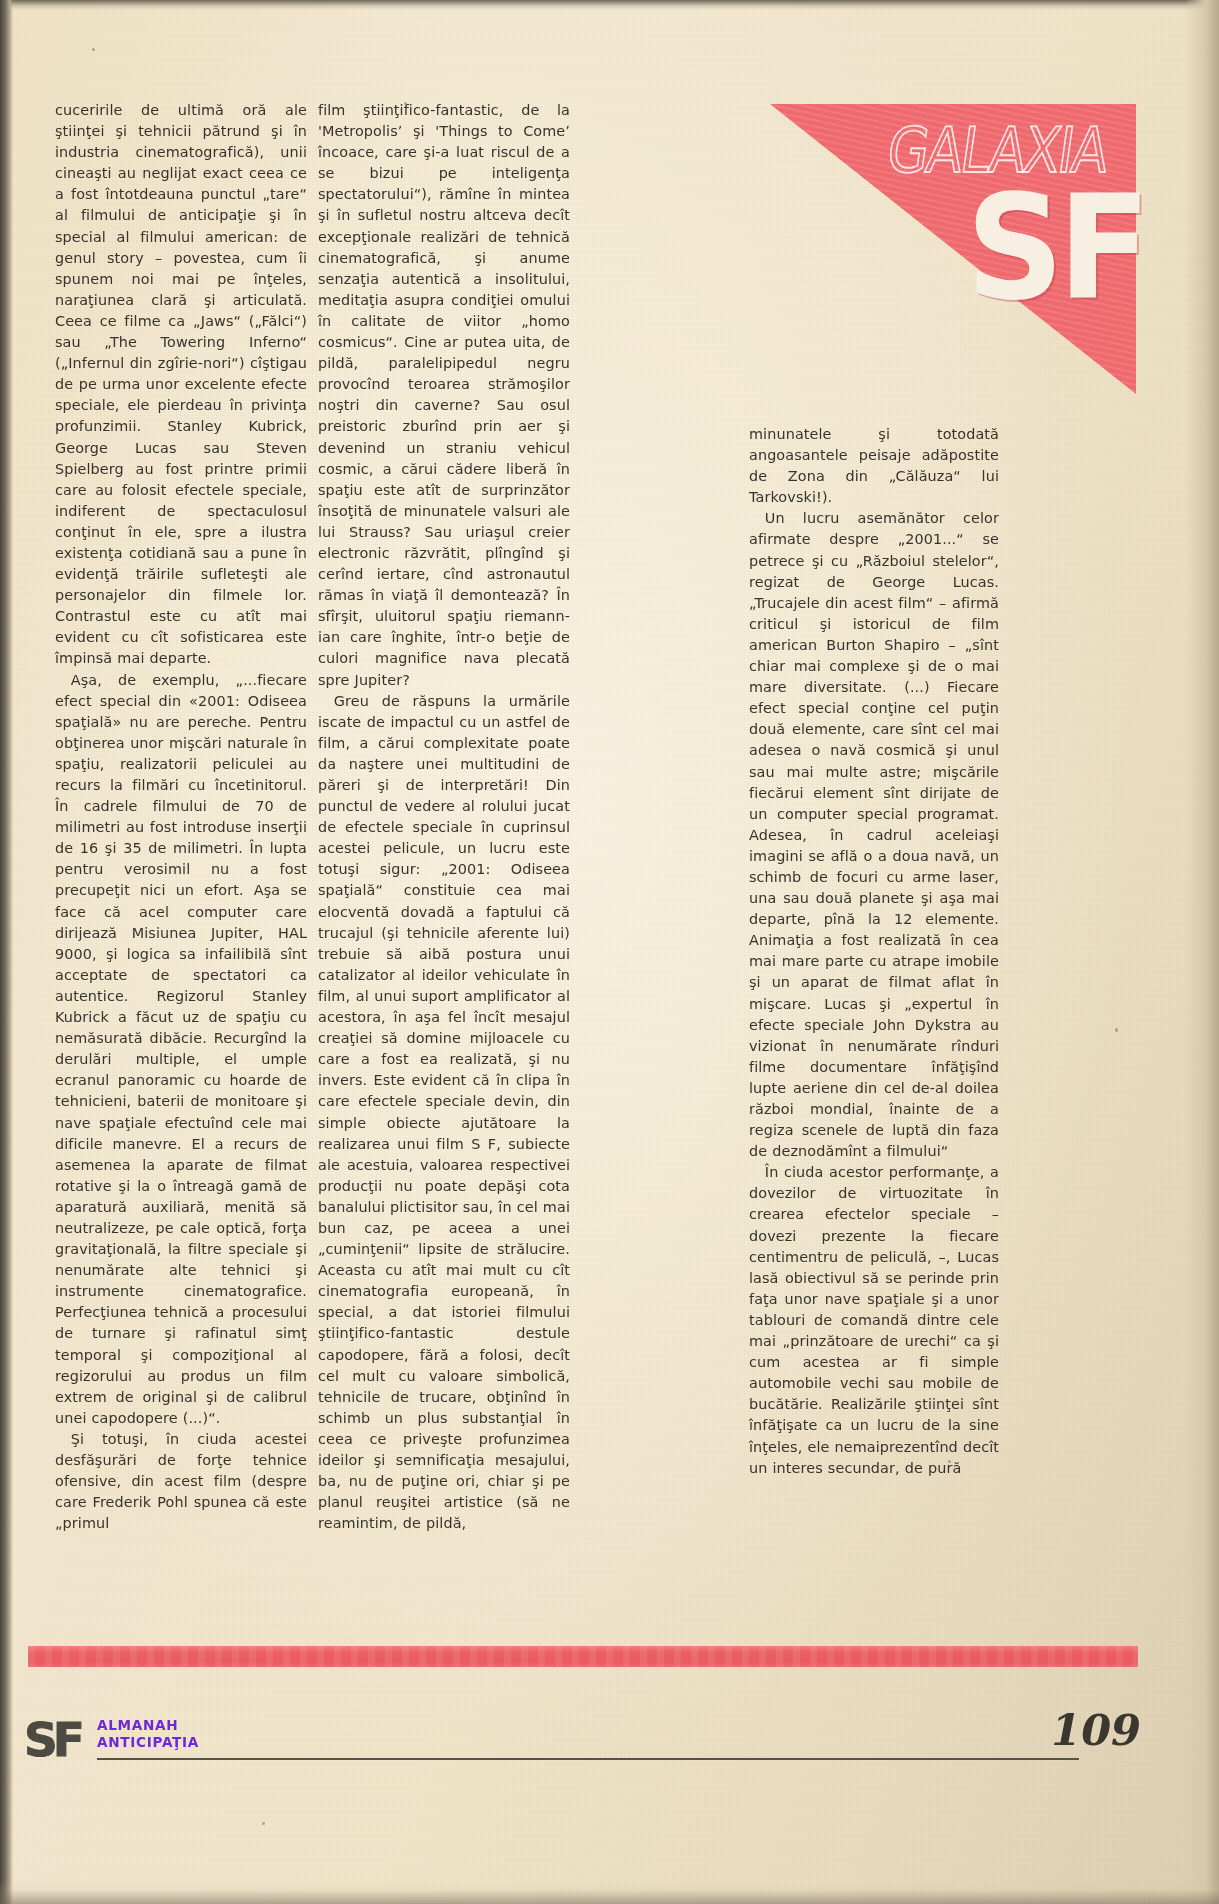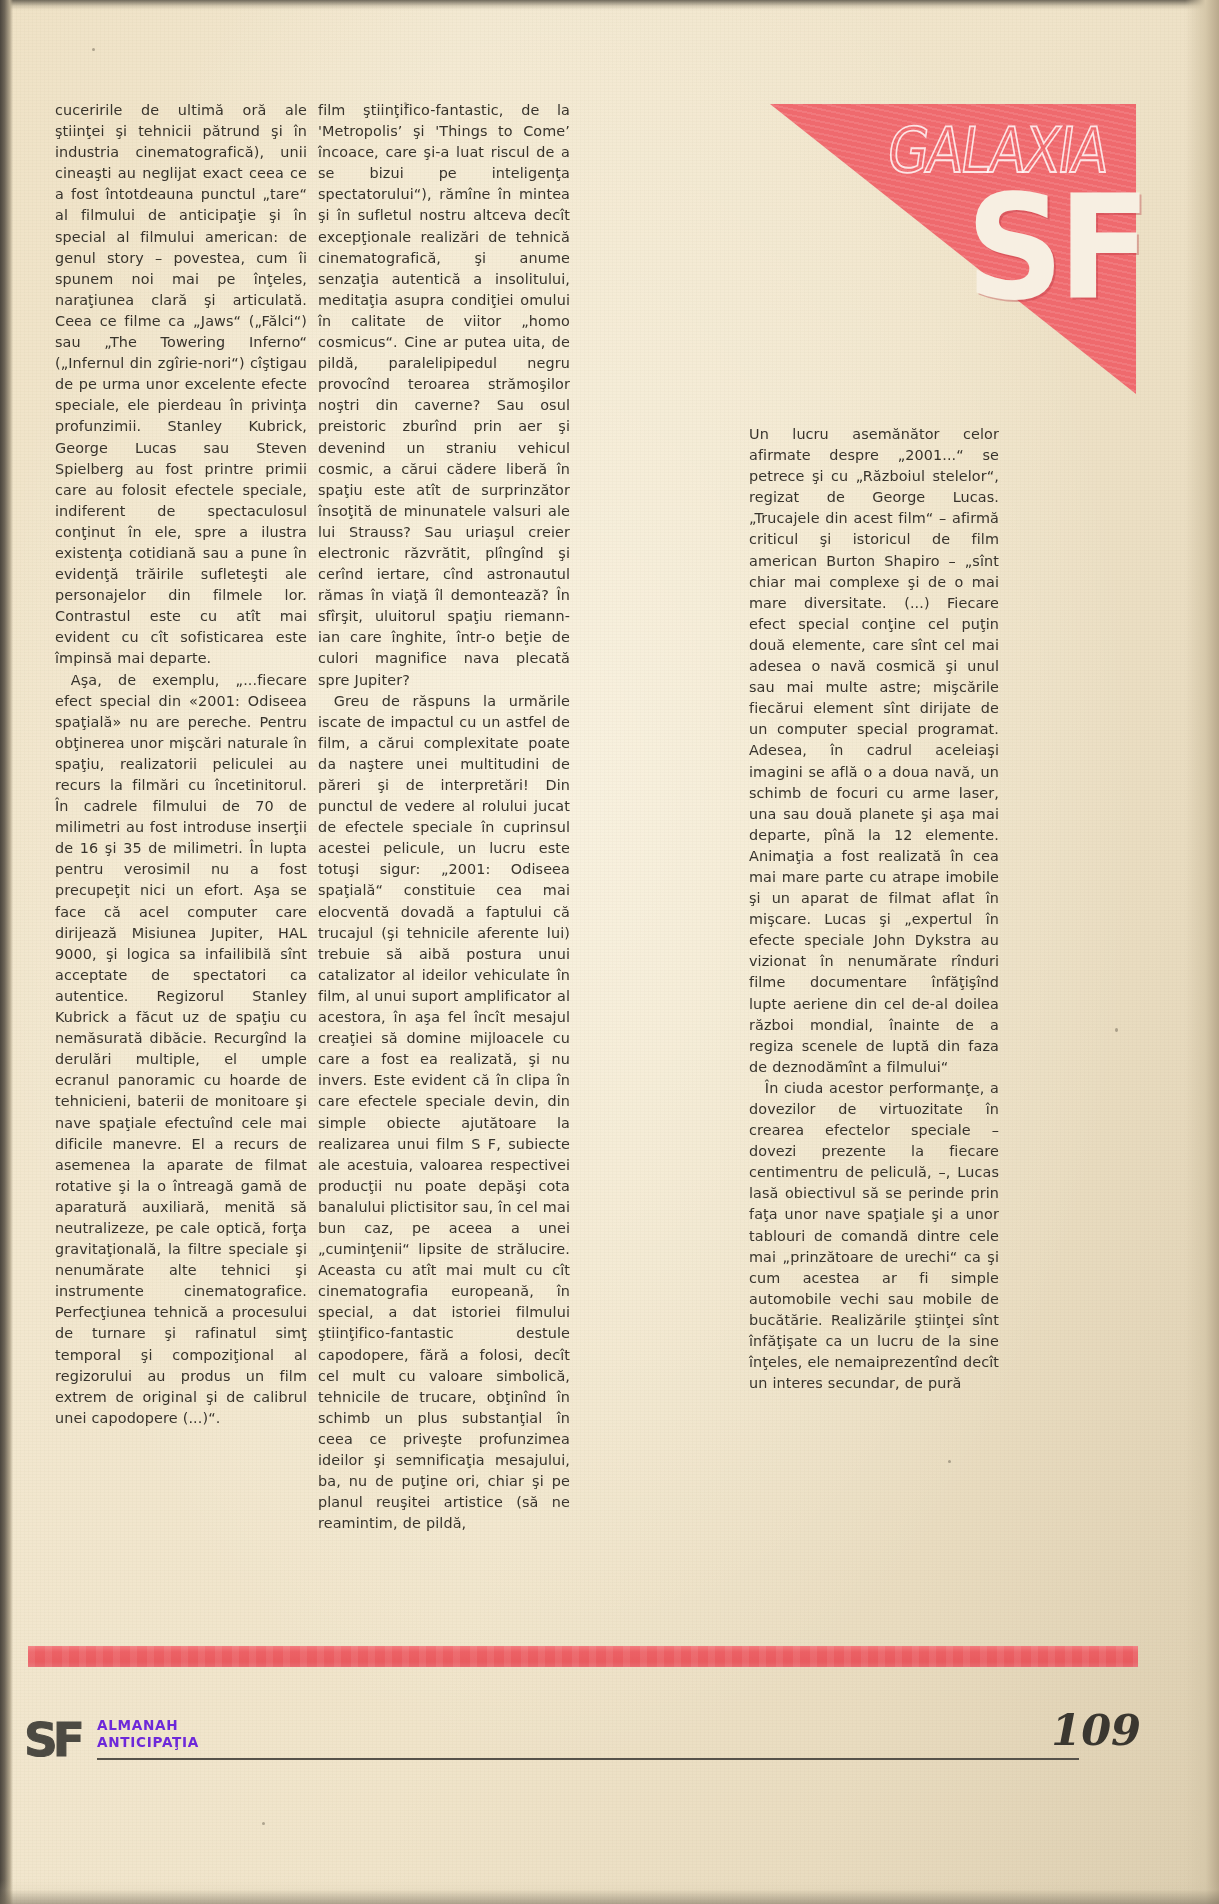--- a/index.html
+++ b/index.html
@@ -195,28 +195,30 @@
   <div class="logo-wrap">
     <div class="tri"></div>
     <div class="tri-noise"></div>
     <div class="logo-galaxia">GALAXIA</div>
     <div class="logo-sf">SF</div>
   </div>
 
   <div class="col" id="col1">
     <p>cuceririle de ultimă oră ale ştiinţei şi tehnicii pătrund şi în industria cinematografică), unii cineaşti au neglijat exact ceea ce a fost întotdeauna punctul „tare“ al filmului de anticipaţie şi în special al filmului american: de genul story – povestea, cum îi spunem noi mai pe înţeles, naraţiunea clară şi articulată. Ceea ce filme ca „Jaws“ („Fălci“) sau „The Towering Inferno“ („Infernul din zgîrie-nori“) cîştigau de pe urma unor excelente efecte speciale, ele pierdeau în privinţa profunzimii. Stanley Kubrick, George Lucas sau Steven Spielberg au fost printre primii care au folosit efectele speciale, indiferent de spectaculosul conţinut în ele, spre a ilustra existenţa cotidiană sau a pune în evidenţă trăirile sufleteşti ale personajelor din filmele lor. Contrastul este cu atît mai evident cu cît sofisticarea este împinsă mai departe.</p>
     <p>Aşa, de exemplu, „...fiecare efect special din «2001: Odiseea spaţială» nu are pereche. Pentru obţinerea unor mişcări naturale în spaţiu, realizatorii peliculei au recurs la filmări cu încetinitorul. În cadrele filmului de 70 de milimetri au fost introduse inserţii de 16 şi 35 de milimetri. În lupta pentru verosimil nu a fost precupeţit nici un efort. Aşa se face că acel computer care dirijează Misiunea Jupiter, HAL 9000, şi logica sa infailibilă sînt acceptate de spectatori ca autentice. Regizorul Stanley Kubrick a făcut uz de spaţiu cu nemăsurată dibăcie. Recurgînd la derulări multiple, el umple ecranul panoramic cu hoarde de tehnicieni, baterii de monitoare şi nave spaţiale efectuînd cele mai dificile manevre. El a recurs de asemenea la aparate de filmat rotative şi la o întreagă gamă de aparatură auxiliară, menită să neutralizeze, pe cale optică, forţa gravitaţională, la filtre speciale şi nenumărate alte tehnici şi instrumente cinematografice. Perfecţiunea tehnică a procesului de turnare şi rafinatul simţ temporal şi compoziţional al regizorului au produs un film extrem de original şi de calibrul unei capodopere (...)“.</p>
+    <p>Şi totuşi, în ciuda acestei desfăşurări de forţe tehnice ofensive, din acest film (despre care Frederik Pohl spunea că este „primul</p>
   </div>
 
   <div class="col" id="col2">
     <p id="col2p1"><span>film ştiinţifico-fantastic, de la 'Metropolis’ şi 'Things to Come’ încoace, care şi-a luat riscul de a se bizui pe inteligenţa spectatorului“), rămîne în mintea şi în sufletul nostru </span><b>altceva</b><span> decît excepţionale realizări de tehnică cinematografică, şi anume senzaţia autentică a insolitului, meditaţia asupra condiţiei omului în calitate de viitor „homo cosmicus“. Cine ar putea uita, de pildă, paralelipipedul negru provocînd teroarea strămoşilor noştri din caverne? Sau osul preistoric zburînd prin aer şi devenind un straniu vehicul cosmic, a cărui cădere liberă în spaţiu este atît de surprinzător însoţită de minunatele valsuri ale lui Strauss? Sau uriaşul creier electronic răzvrătit, plîngînd şi cerînd iertare, cînd astronautul rămas în viaţă îl demontează? În sfîrşit, uluitorul spaţiu riemann-ian care înghite, într-o beţie de culori magnifice nava plecată spre Jupiter?</span></p>
     <p id="col2p2"><span>Greu de răspuns la urmările iscate de impactul cu un astfel de film, a cărui complexitate poate da naştere unei multitudini de păreri şi de interpretări! Din punctul de vedere al rolului jucat de efectele speciale în cuprinsul acestei pelicule, un lucru este totuşi sigur: „2001: Odiseea spaţială“ constituie cea mai elocventă dovadă a faptului că trucajul (şi tehnicile aferente lui) trebuie să aibă postura unui </span><b>catalizator</b><span> al ideilor vehiculate în film, al unui suport amplificator al acestora, în aşa fel încît </span><b>mesajul</b><span> creaţiei să domine </span><b>mijloacele</b><span> cu care a fost ea realizată, şi nu invers. Este evident că în clipa în care efectele speciale devin, din simple obiecte ajutătoare la realizarea unui film S F, subiecte ale acestuia, valoarea respectivei producţii nu poate depăşi cota banalului plictisitor sau, în cel mai bun caz, pe aceea a unei „cuminţenii“ lipsite de strălucire. Aceasta cu atît mai mult cu cît cinematografia europeană, în special, a dat istoriei filmului ştiinţifico-fantastic destule capodopere, fără a folosi, decît cel mult cu valoare simbolică, tehnicile de trucare, obţinînd în schimb un plus substanţial în ceea ce priveşte profunzimea ideilor şi semnificaţia mesajului, ba, nu de puţine ori, chiar şi pe planul reuşitei artistice (să ne reamintim, de pildă,</span></p>
   </div>
 
   <div class="col" id="col4">
+    <p>minunatele şi totodată angoasantele peisaje adăpostite de Zona din „Călăuza“ lui Tarkovski!).</p>
     <p>Un lucru asemănător celor afirmate despre „2001...“ se petrece şi cu „Războiul stelelor“, regizat de George Lucas. „Trucajele din acest film“ – afirmă criticul şi istoricul de film american Burton Shapiro – „sînt chiar mai complexe şi de o mai mare diversitate. (...) Fiecare efect special conţine cel puţin două elemente, care sînt cel mai adesea o navă cosmică şi unul sau mai multe astre; mişcările fiecărui element sînt dirijate de un computer special programat. Adesea, în cadrul aceleiaşi imagini se află o a doua navă, un schimb de focuri cu arme laser, una sau două planete şi aşa mai departe, pînă la 12 elemente. Animaţia a fost realizată în cea mai mare parte cu atrape imobile şi un aparat de filmat aflat în mişcare. Lucas şi „expertul în efecte speciale John Dykstra au vizionat în nenumărate rînduri filme documentare înfăţişînd lupte aeriene din cel de-al doilea război mondial, înainte de a regiza scenele de luptă din faza de deznodămînt a filmului“</p>
     <p>În ciuda acestor performanţe, a dovezilor de virtuozitate în crearea efectelor speciale – dovezi prezente la fiecare centimentru de peliculă, –, Lucas lasă obiectivul să se perinde prin faţa unor nave spaţiale şi a unor tablouri de comandă dintre cele mai „prinzătoare de urechi“ ca şi cum acestea ar fi simple automobile vechi sau mobile de bucătărie. Realizările ştiinţei sînt înfăţişate ca un lucru de la sine înţeles, ele nemaiprezentînd decît un interes secundar, de pură</p>
   </div>
 
   <div class="rule-red"></div>
   <div class="footer">
     <div class="footer-logo">SF</div>
     <div class="footer-name">
       <div>ALMANAH</div>
       <div>ANTICIPAŢIA</div>

